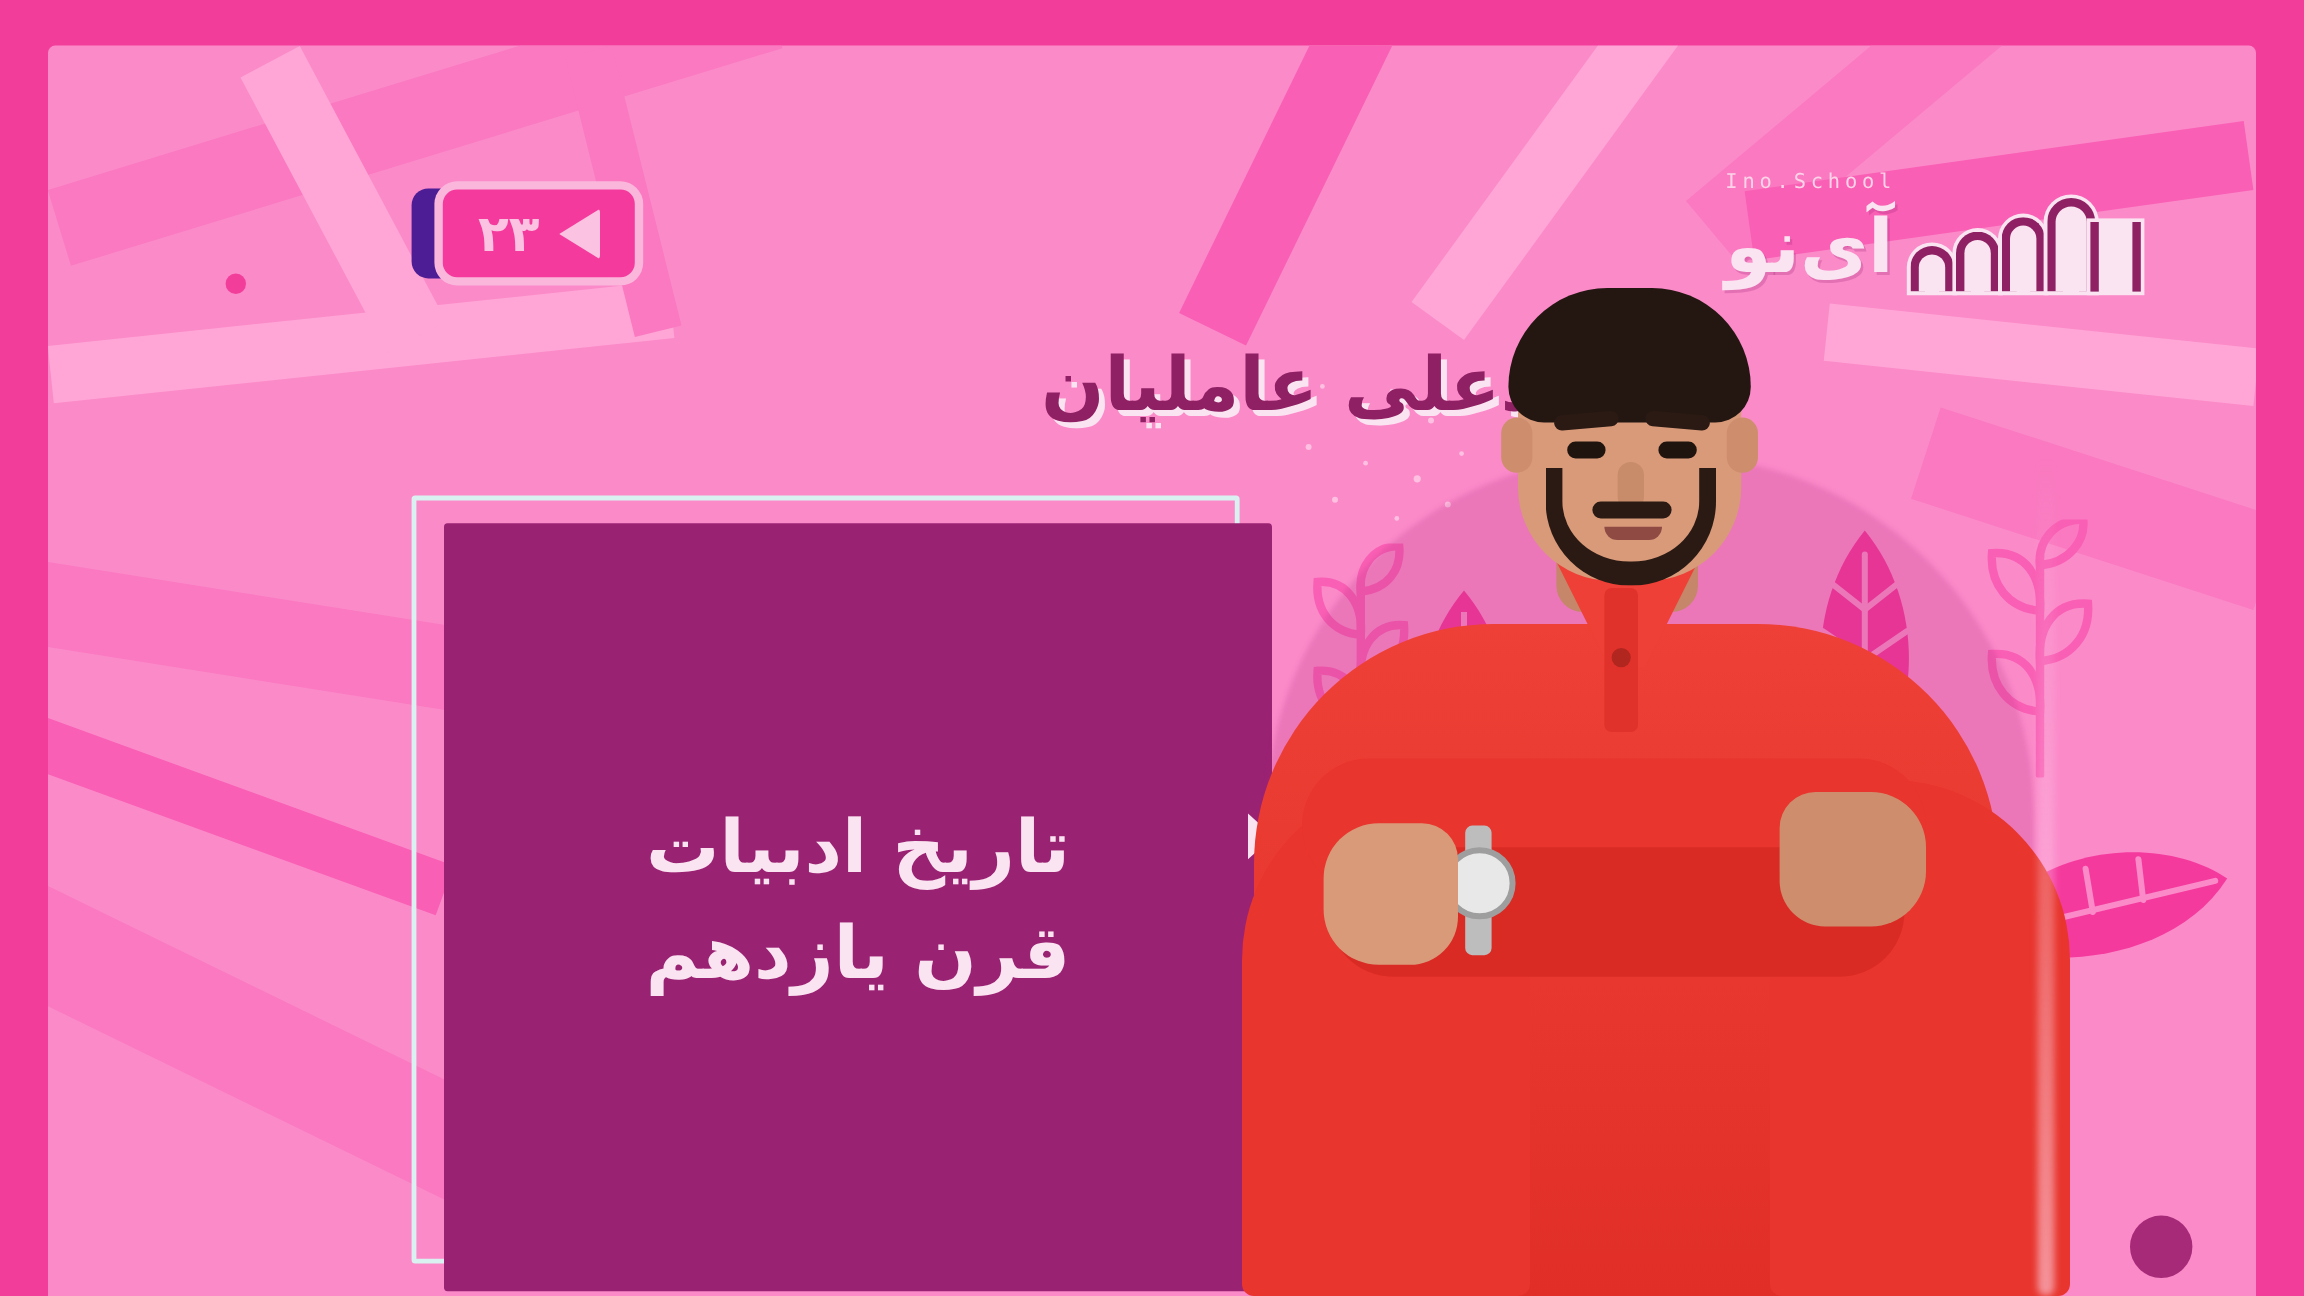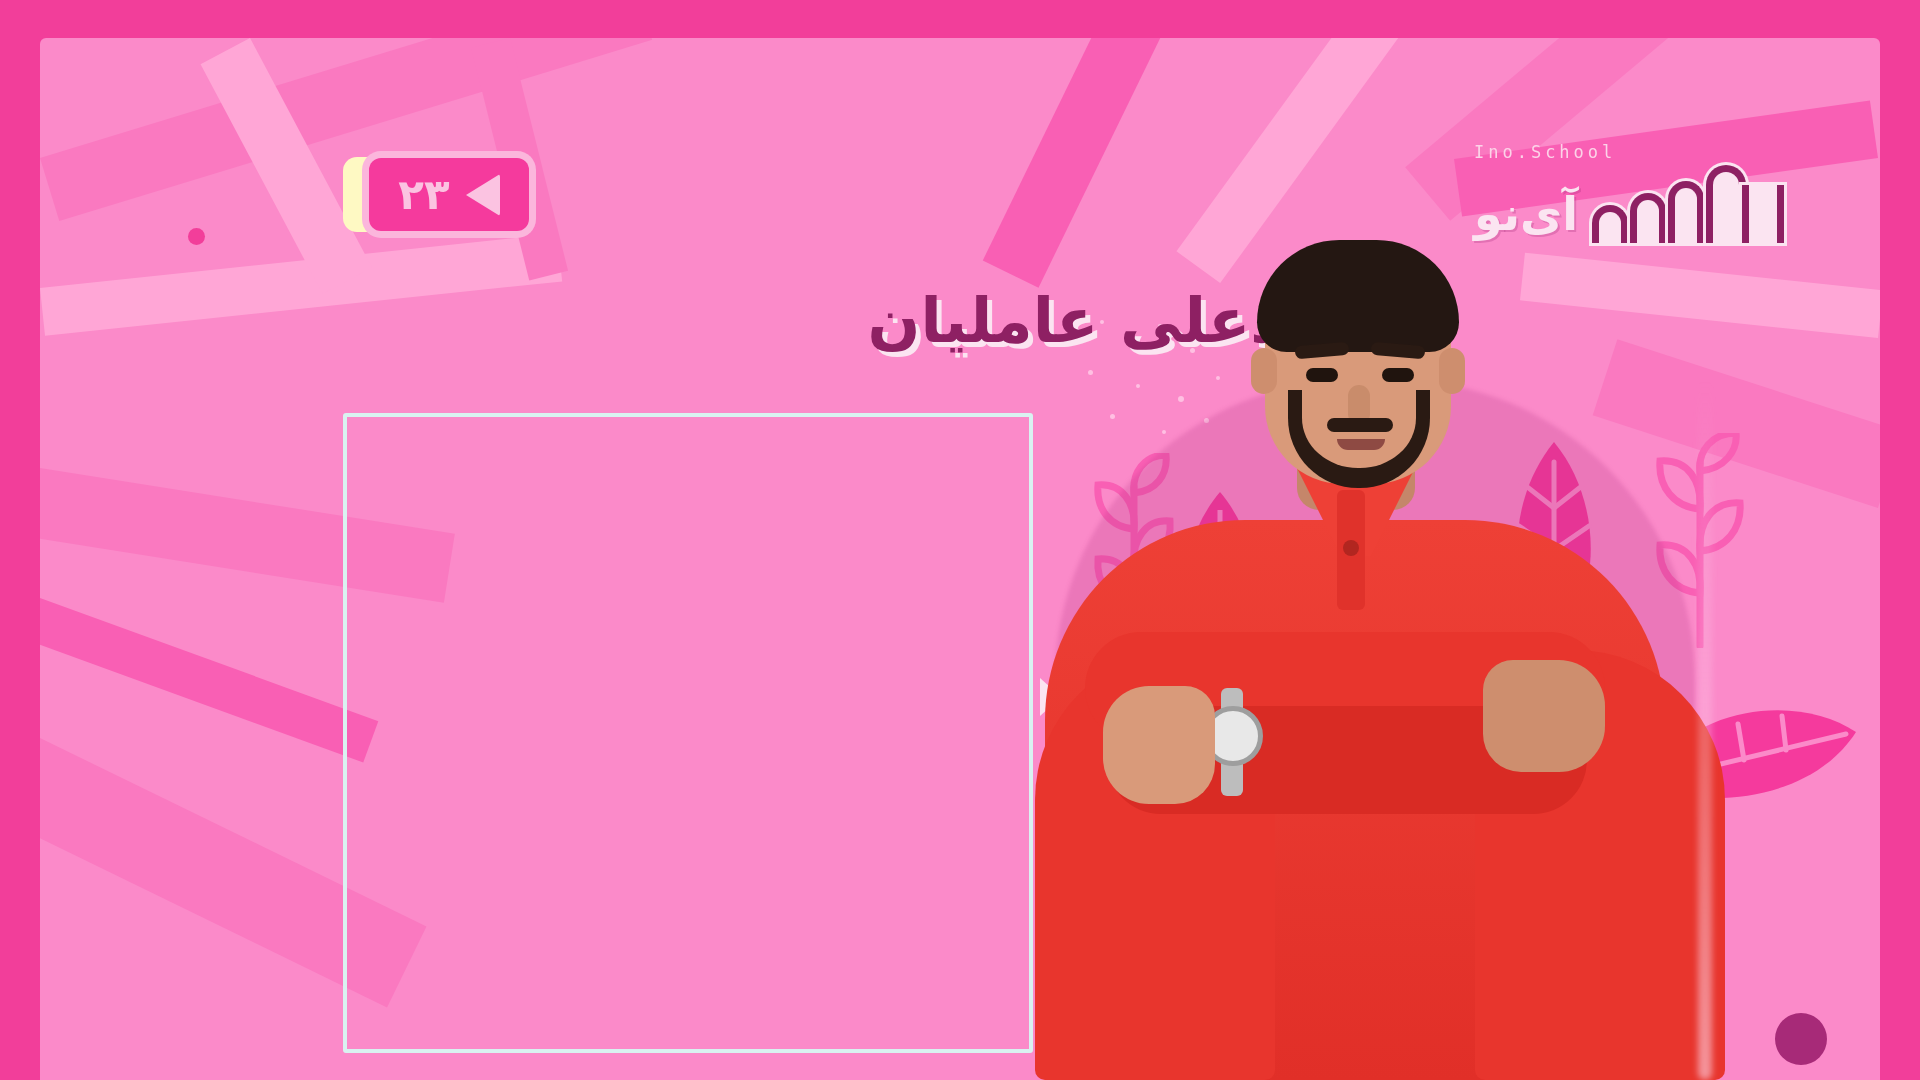--- a/index.html
+++ b/index.html
@@ -42,21 +42,21 @@
   
   .speckles { position:absolute; left:1030px; top:280px; width:190px; height:130px; }
   .speckles i { position:absolute; background:#FFC9E6; border-radius:50%; opacity:.85; }
 
   
   .badge-row {
     position:absolute;
     left:303px; top:119px;
     height:75px;
     display:flex; flex-direction:row-reverse; align-items:center;
-    background:#fef9c3;
+    background:#4c1d95;
     border-radius:14px;
     padding-left:26px;
   }
   .ep-chip {
     background:#F53A9D;
     border-radius:12px;
     height:73px;
     min-width:160px;
     display:flex; flex-direction:row-reverse; align-items:center; justify-content:center;
     gap:16px;
@@ -148,21 +148,21 @@
     color:#FCD3E8;
     font-size:17px;
     letter-spacing:4px;
     font-family:"DejaVu Sans Mono", monospace;
     margin-bottom:3px;
     margin-right:2px;
   }
   .logo-main { display:flex; flex-direction:row-reverse; align-items:flex-end; gap:14px; }
   .logo-fa {
     color:#FBE4F1;
-    font-size:46px;
+    font-size:62px;
     font-weight:800;
     line-height:1;
     padding-bottom:6px;
     text-shadow:2px 2px 0 rgba(154,34,115,.25);
   }
   .logo-mark { position:relative; width:192px; height:78px; }
   .logo-mark .bar {
     position:absolute; bottom:0;
     border:7px solid #8E2063;
     border-bottom:none;
@@ -336,20 +336,24 @@
         <span class="ep-num">۲۳</span>
         <span class="play-tri"></span>
       </div>
     </div>
 
     <div class="instructor">
       <span>سیدعلی عاملیان</span>
     </div>
 
     <div class="card-outline"></div>
+    <div class="card">
+      <div class="card-text">تاریخ ادبیات
+قرن یازدهم</div>
+    </div>
     <div class="card-arrow"></div>
 
     <div class="logo">
       <div class="logo-en">Ino.School</div>
       <div class="logo-main">
         <div class="logo-fa">آی‌نو</div>
         <div class="logo-mark">
           <span class="bar" style="left:0;width:36px;height:38px;border-radius:18px 18px 0 0;"></span>
           <span class="bar" style="left:38px;width:36px;height:50px;border-radius:18px 18px 0 0;"></span>
           <span class="bar" style="left:76px;width:36px;height:62px;border-radius:18px 18px 0 0;"></span>

